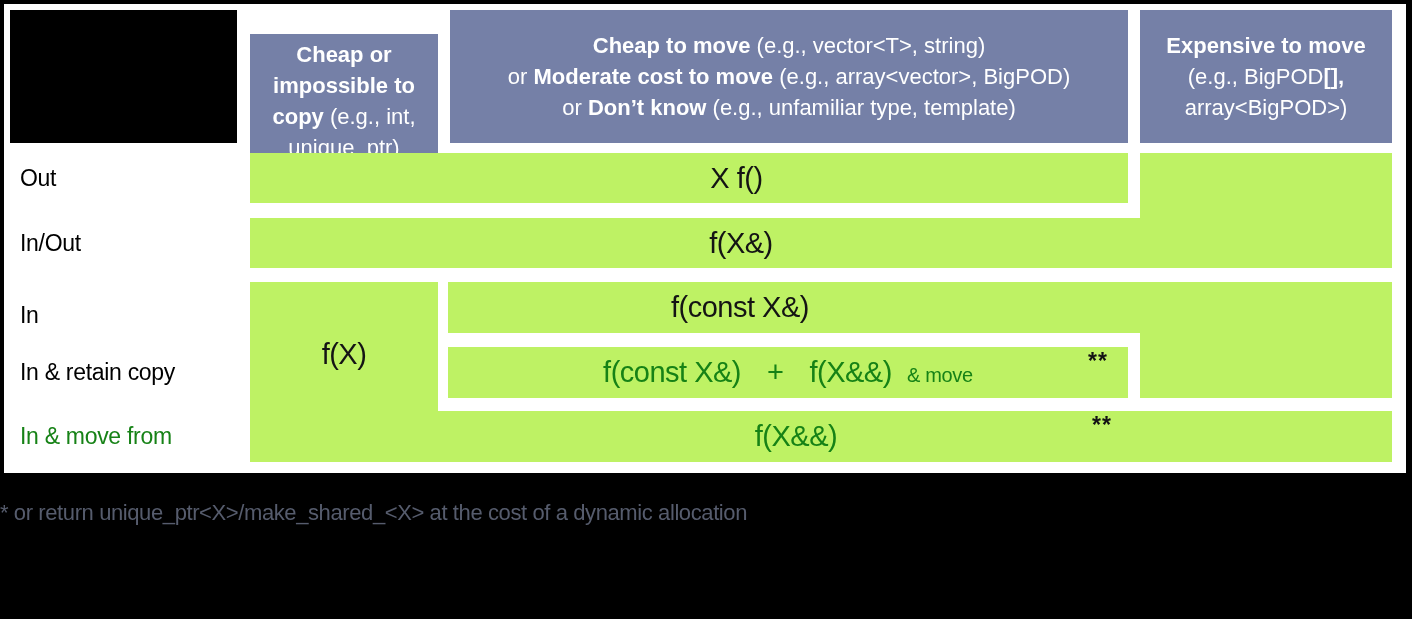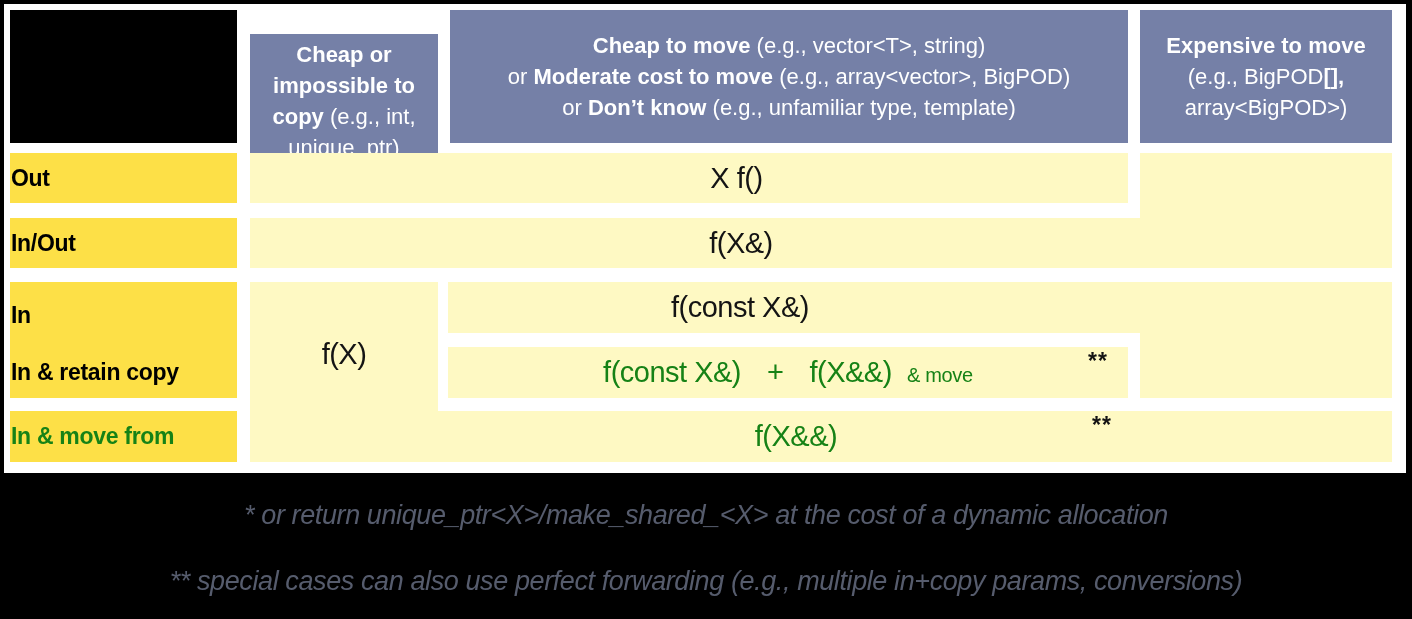--- a/index.html
+++ b/index.html
@@ -11,35 +11,35 @@
   .panel { position:absolute; left:4px; top:4px; width:1402px; height:469px; background:#ffffff; }
   .abs { position:absolute; }
   .corner { background:#000000; }
   .hdr {
     background:#7580a7; color:#ffffff; font-size:22px; line-height:31px;
     display:flex; flex-direction:column; align-items:center; justify-content:center;
     text-align:center;
   }
   .hdr .b { font-weight:bold; }
   .lbl {
-    background:#fde047; color:#000000; font-weight:bold; font-size:23px;
-    display:flex; align-items:center; padding-left:1px; letter-spacing:-0.3px;
+    background:#ffffff; color:#000000; font-weight:normal; font-size:23px;
+    display:flex; align-items:center; padding-left:10px; letter-spacing:-0.3px;
   }
   .cell {
-    background:#fef9c3; color:#141414; font-size:29px; letter-spacing:-0.5px;
+    background:#bef264; color:#141414; font-size:29px; letter-spacing:-0.5px;
     display:flex; align-items:center; justify-content:center;
   }
   .green { color:#168216; }
   .stars { position:absolute; top:1px; font-weight:bold; font-size:23px; color:#141414; letter-spacing:1px; }
   .retain-flex { display:flex; align-items:baseline; }
   .retain-flex .plus { margin:0 26px; }
   .retain-flex .small { font-size:20px; margin-left:15px; letter-spacing:-0.3px; }
   .fnote {
-    position:absolute; left:0; width:100%; text-align:center;
-    color:#565c6d; font-style:italic; font-size:27px; letter-spacing:-0.4px;
+    position:absolute; left:0; width:100%; text-align:left;
+    color:#565c6d; font-size:22px; letter-spacing:-0.4px;
   }
 </style>
 </head>
 <body>
 
 <div class="slide">
 
   <div class="panel"></div>
 
   <div class="abs corner" style="left:10px; top:10px; width:227px; height:133px;"></div>
@@ -87,15 +87,14 @@
     </div>
     <span class="stars" style="left:640px;">**</span>
   </div>
 
   <div class="abs cell" style="left:250px; top:411px; width:1142px; height:51px; padding-right:50px;">
     <span class="green">f(X&amp;&amp;)</span>
     <span class="stars" style="left:842px;">**</span>
   </div>
 
   <div class="fnote" style="top:500px;">* or return unique_ptr&lt;X&gt;/make_shared_&lt;X&gt; at the cost of a dynamic allocation</div>
-  <div class="fnote" style="top:566px;">** special cases can also use perfect forwarding (e.g., multiple in+copy params, conversions)</div>
 
 </div>
 
 </body></html>

